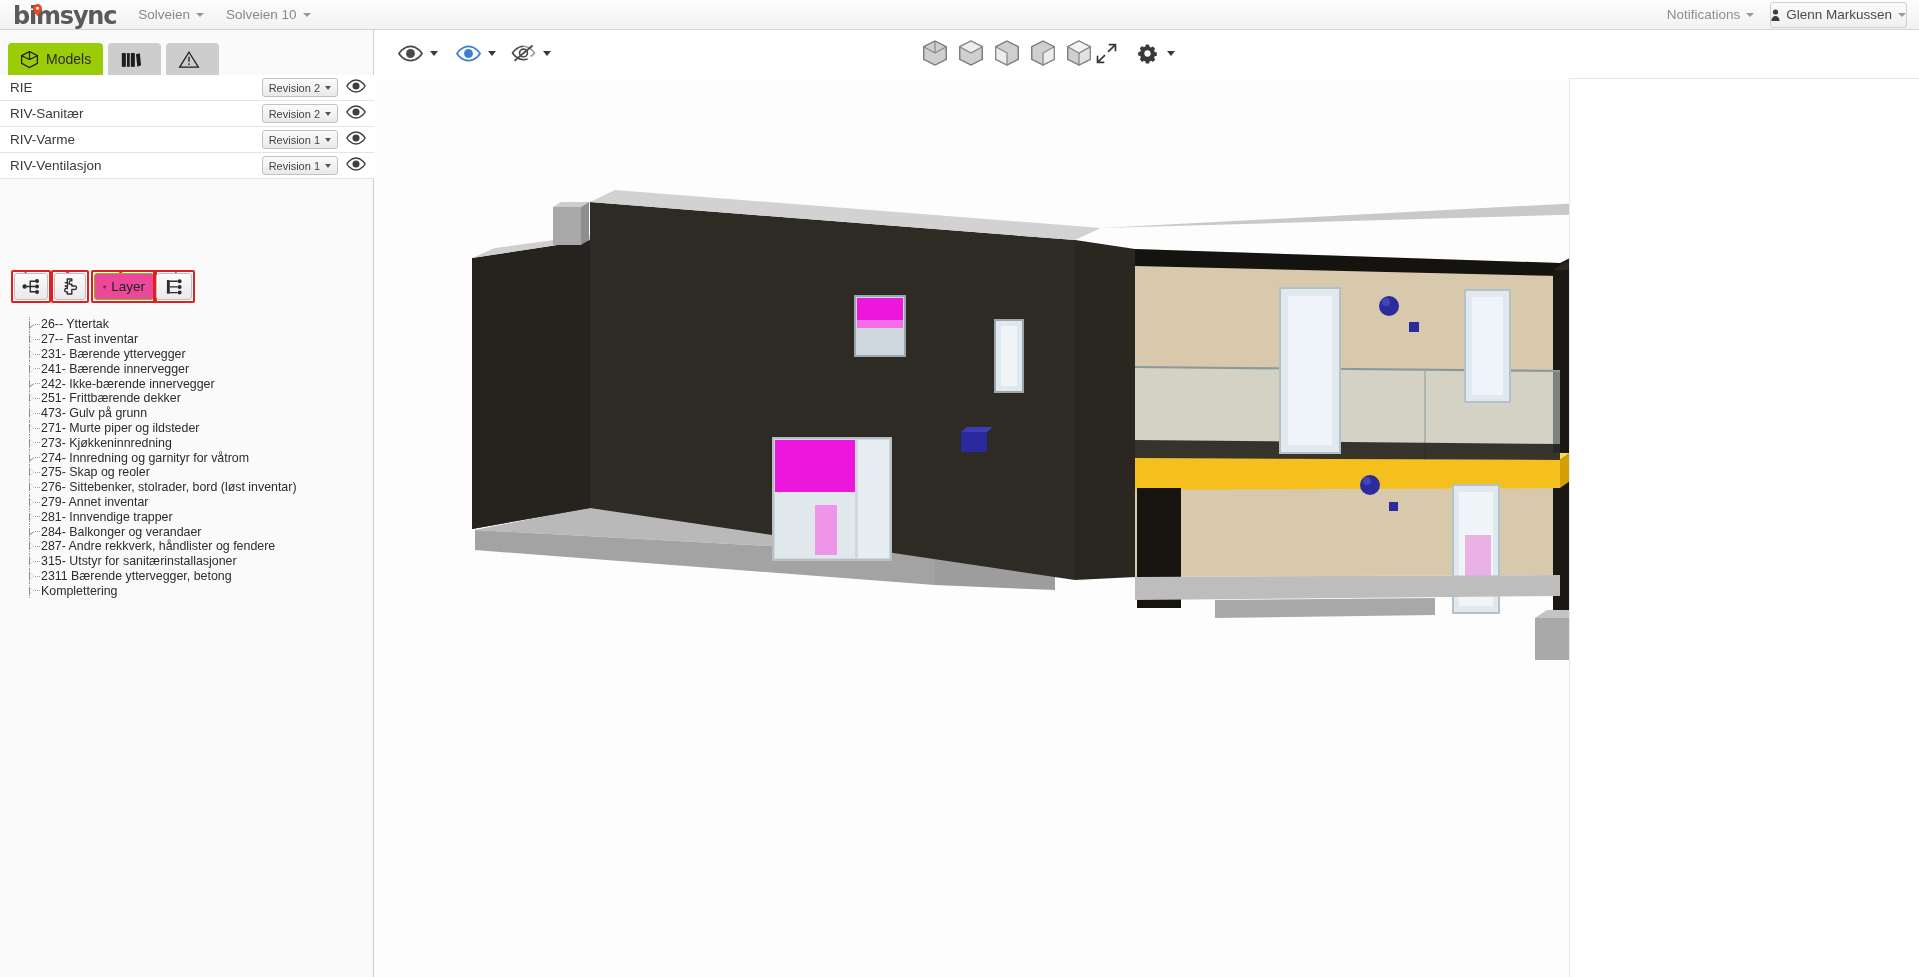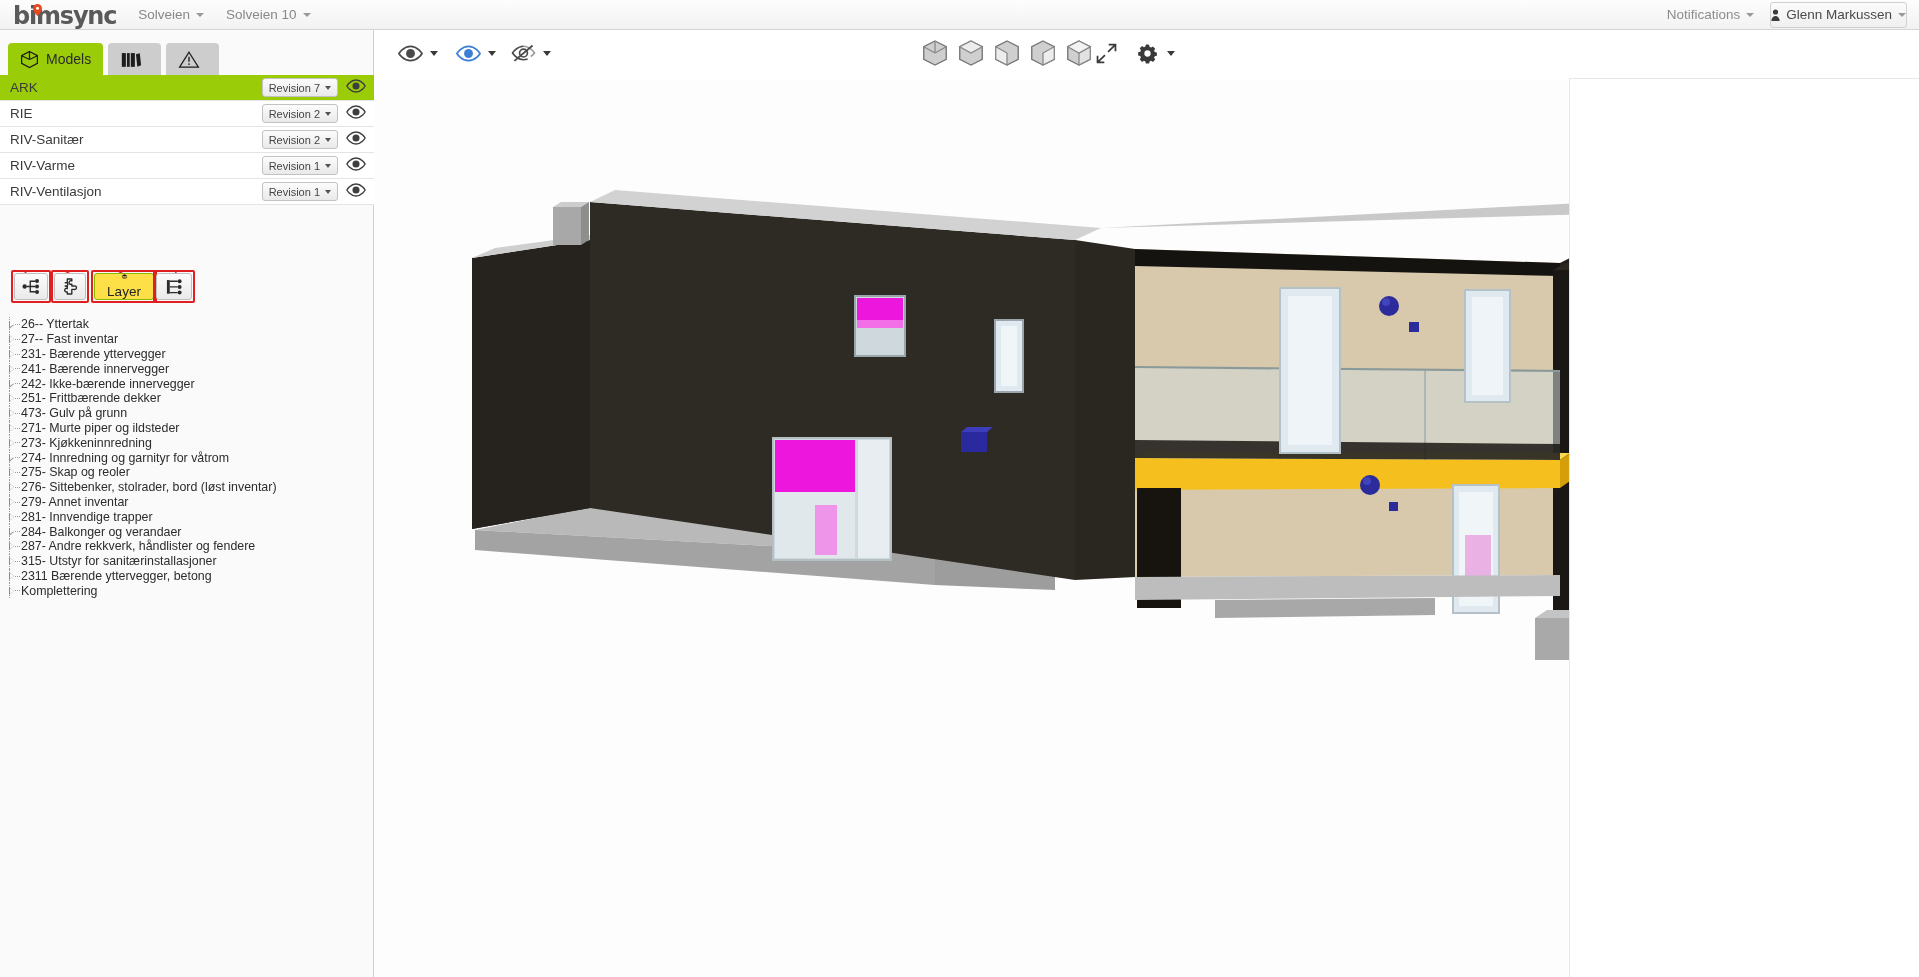--- a/index.html
+++ b/index.html
@@ -126,39 +126,38 @@
   }
   .tool-btn {
     position: absolute; top: 4px;
     height: 27px;
     background: linear-gradient(#fbfbfb,#eaeaea);
     border: 1px solid #bfbfbf; border-radius: 3px;
     display: flex; align-items: center; justify-content: center;
     gap: 5px; cursor: pointer;
   }
   .tool-btn.green {
-    background: #fde047; border-color: #8ab800;
+    background: #ec4899; border-color: #8ab800;
     padding: 0 8px;
-    flex-direction: column;
   }
   .tool-btn .tb-label { font-size: 13.5px; color: #222; }
   .redbox {
     position: absolute; border: 2px solid #e02020;
     border-radius: 2px; pointer-events: none;
   }
 
   
   #tree {
     position: absolute; left: 0; top: 287px;
     width: 374px; height: 560px;
     overflow: hidden;
   }
   .tree-item {
     display: flex; align-items: center;
-    height: 14.8px; padding-left: 8px;
+    height: 14.8px; padding-left: 28px;
     font-size: 12.4px; color: #2c2c2c;
     white-space: nowrap; cursor: pointer;
   }
   .tw { position: relative; width: 13px; height: 14.8px; flex: 0 0 13px; }
   .tw .vline {
     position:absolute; left:1px; top:0; width:0; height:100%;
     border-left: 1px dotted #9a9a9a;
   }
   .tw .hline {
     position:absolute; left:7px; top:7px; width:5px; height:0;
@@ -294,31 +293,20 @@
       <svg width="22" height="19" viewBox="0 0 24 21">
         <path d="M12 2.5 22.4 19H1.6z" fill="none" stroke="#1d1d1d" stroke-width="1.4"></path>
         <path d="M12 7.5v5.6" stroke="#1d1d1d" stroke-width="1.5"></path>
         <circle cx="12" cy="15.6" r="0.95" fill="#1d1d1d"></circle>
       </svg>
       <span class="tab-label"></span>
     </div>
   </div>
 
   <div id="models-list">
-      <div class="model-row selected">
-        <span class="model-name">ARK</span>
-        <div class="rev-select">
-          <span>Revision 7</span>
-          <i class="rev-caret"></i>
-        </div>
-        <div class="eye-cell"><svg width="20" height="14" viewBox="0 0 22 15">
-            <path d="M11 1C4.6 1 1 7.5 1 7.5S4.6 14 11 14s10-6.5 10-6.5S17.4 1 11 1z" fill="none" stroke="#3f3f3f" stroke-width="1.6"></path>
-            <circle cx="11" cy="7.5" r="3.9" fill="#3f3f3f"></circle>
-          </svg></div>
-      </div>
       <div class="model-row">
         <span class="model-name">RIE</span>
         <div class="rev-select">
           <span>Revision 2</span>
           <i class="rev-caret"></i>
         </div>
         <div class="eye-cell"><svg width="20" height="14" viewBox="0 0 22 15">
             <path d="M11 1C4.6 1 1 7.5 1 7.5S4.6 14 11 14s10-6.5 10-6.5S17.4 1 11 1z" fill="none" stroke="#3f3f3f" stroke-width="1.6"></path>
             <circle cx="11" cy="7.5" r="3.9" fill="#3f3f3f"></circle>
           </svg></div>

